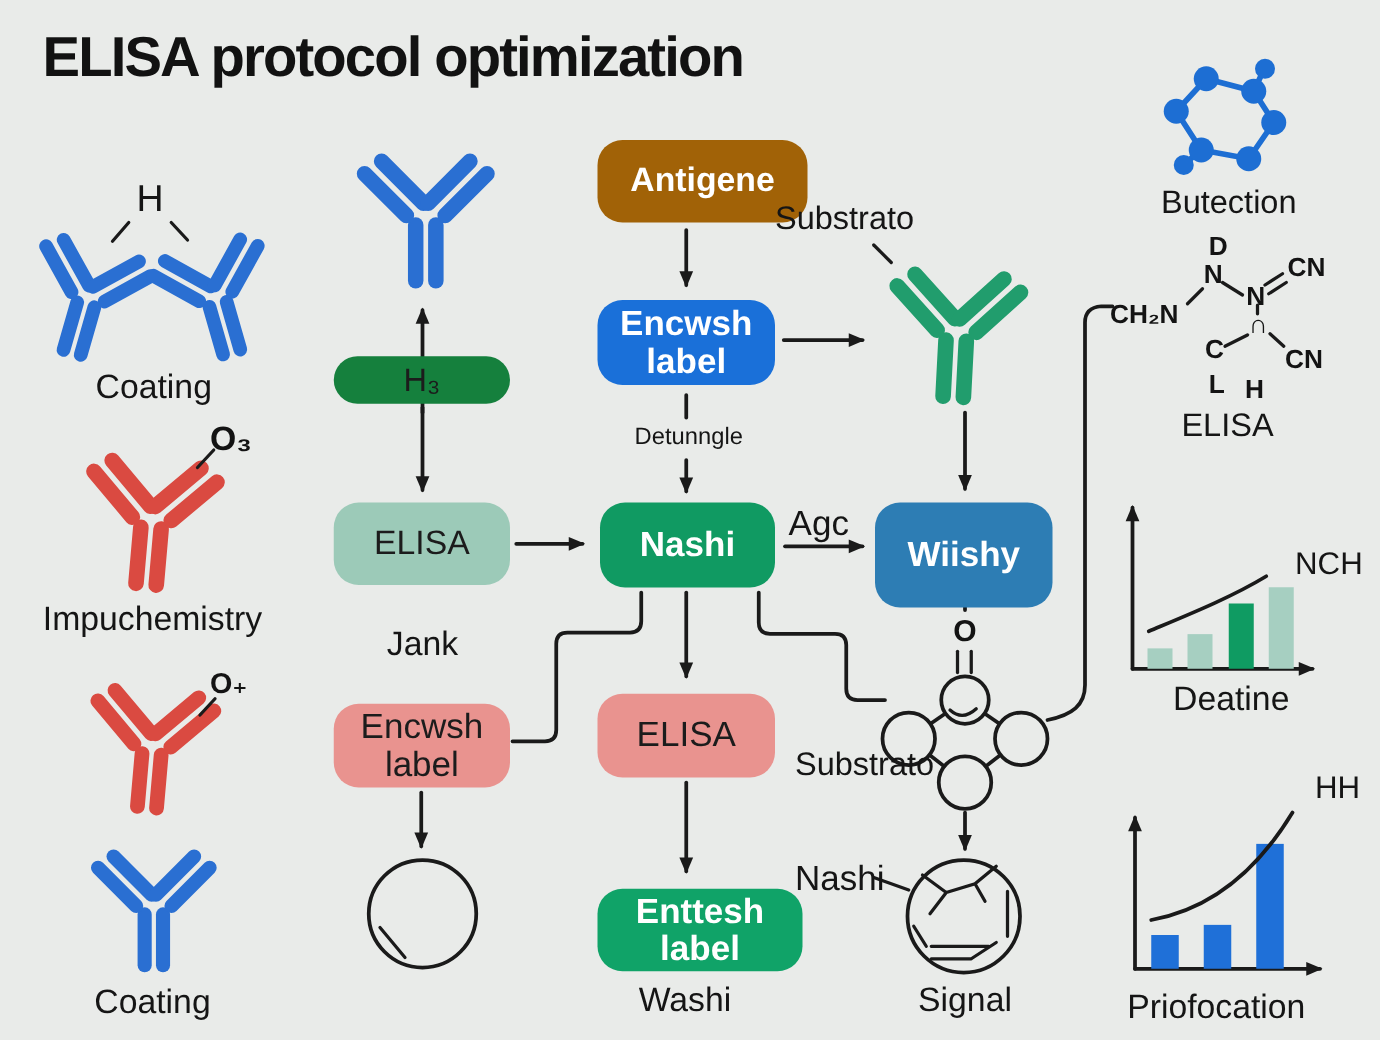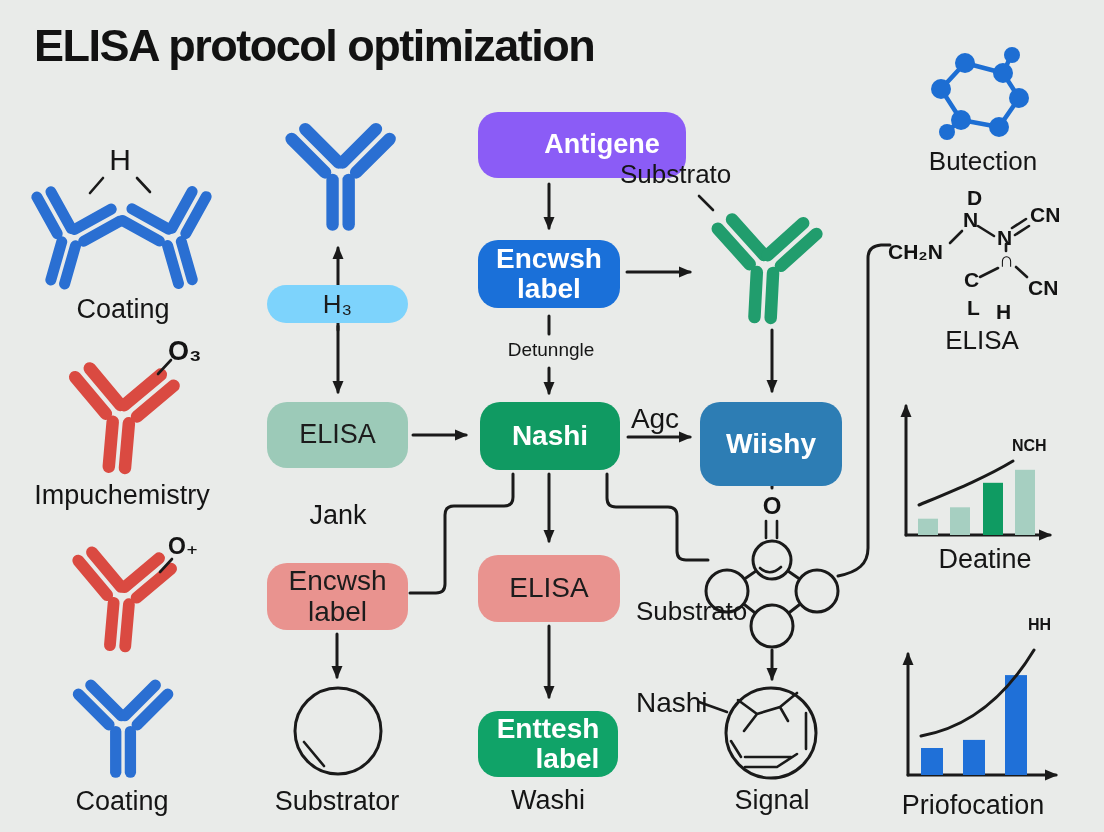--- a/index.html
+++ b/index.html
@@ -5,21 +5,21 @@
   html,body{margin:0;padding:0;}
   body{width:1104px;height:832px;position:relative;background:#e9ebe9;overflow:hidden;
        font-family:"Liberation Sans","DejaVu Sans",sans-serif;color:#151515;}
   .stage{position:absolute;inset:0;}
   svg.overlay{position:absolute;left:0;top:0;}
   .title{position:absolute;left:34px;top:20px;font-size:45px;font-weight:700;letter-spacing:-1.5px;color:#121212;}
   .lbl{position:absolute;white-space:nowrap;color:#151515;}
   .ctr{transform:translateX(-50%);}
   .f27{font-size:27px;} .f26{font-size:26px;} .f25{font-size:28px;} .f24{font-size:19px;}
   .chem{font-size:21px;font-weight:600;color:#131313;}
-  .chartlbl{font-size:16px;font-weight:700;}
+  .chartlbl{font-size:25px;font-weight:400;margin-left:24px;}
   .box{position:absolute;display:flex;align-items:center;justify-content:center;text-align:center;
        border-radius:20px;line-height:1.08;}
   .white{color:#fff;font-weight:600;}
   .dark{color:#1c1c1c;}
   .ln{stroke:#1a1a1a;stroke-width:3;fill:none;stroke-linecap:round;}
   .thin{stroke-width:2.6;}
   .ab{fill:none;stroke-linecap:round;stroke-width:10;}
   .ab-blue{stroke:#2a6fd2;} .ab-red{stroke:#da4a41;} .ab-green{stroke:#219d6d;}
   .hexmol{stroke:#1d6ed3;fill:none;stroke-width:4.5;}
   .hexdot{fill:#1d6ed3;stroke:none;}
@@ -158,39 +158,38 @@
 
 <div class="title">ELISA protocol optimization</div>
 
 <div class="lbl f27 ctr" style="left:120px;top:143px;font-size:30px;">H</div>
 <div class="lbl f27 ctr" style="left:123px;top:294px;">Coating</div>
 <div class="lbl chem" style="left:168px;top:336px;font-size:27px;text-align:right;">O₃</div>
 <div class="lbl f27 ctr" style="left:122px;top:480px;">Impuchemistry</div>
 <div class="lbl chem" style="left:168px;top:533px;font-size:23px;">O₊</div>
 <div class="lbl f27 ctr" style="left:122px;top:786px;">Coating</div>
 
-<div class="box dark" style="left:267px;top:285px;width:141px;height:38px;border-radius:19px;background:#7dd3fc;font-size:26px;">H₃</div>
+<div class="box dark" style="left:267px;top:285px;width:141px;height:38px;border-radius:19px;background:#15803d;font-size:26px;">H₃</div>
 <div class="box dark f27" style="left:267px;top:402px;width:141px;height:66px;background:#9ccab8;">ELISA</div>
 <div class="lbl f27 ctr" style="left:338px;top:500px;">Jank</div>
 <div class="box dark f25" style="left:267px;top:563px;width:141px;height:67px;background:#e9938f;">
   <div><span>Encwsh</span><br>
        <span>label</span></div>
 </div>
-<div class="lbl f27 ctr" style="left:337px;top:786px;">Substrator</div>
-
-<div class="box white f27" style="left:478px;top:112px;width:168px;height:66px;background:#8b5cf6;padding-left:40px;">Antigene</div>
+
+<div class="box white f27" style="left:478px;top:112px;width:168px;height:66px;background:#a16207;">Antigene</div>
 <div class="box white f25" style="left:478px;top:240px;width:142px;height:68px;background:#1a70d9;">
   <div><span>Encwsh</span><br>
        <span>label</span></div>
 </div>
 <div class="lbl f24 ctr" style="left:551px;top:339px;">Detunngle</div>
 <div class="box white" style="left:480px;top:402px;width:140px;height:68px;background:#109a62;font-size:28px;">Nashi</div>
 <div class="lbl f25 ctr" style="left:655px;top:403px;">Agc</div>
 <div class="box dark" style="left:478px;top:555px;width:142px;height:67px;background:#e9938f;font-size:28px;">ELISA</div>
-<div class="box white f25" style="left:478px;top:711px;width:140px;height:66px;background:#10a368;text-align:right;">
+<div class="box white f25" style="left:478px;top:711px;width:164px;height:66px;background:#10a368;">
   <div><span>Enttesh</span><br>
        <span>label</span></div>
 </div>
 <div class="lbl f27 ctr" style="left:548px;top:785px;">Washi</div>
 
 <div class="lbl f26" style="left:620px;top:159px;">Substrato</div>
 <div class="box white" style="left:700px;top:402px;width:142px;height:84px;background:#2d7db4;font-size:28px;">Wiishy</div>
 <div class="lbl chem ctr" style="left:772px;top:492px;font-size:24px;">O</div>
 <div class="lbl f26" style="left:636px;top:596px;">Substrato</div>
 <div class="lbl f25" style="left:636px;top:687px;">Nashi</div>

